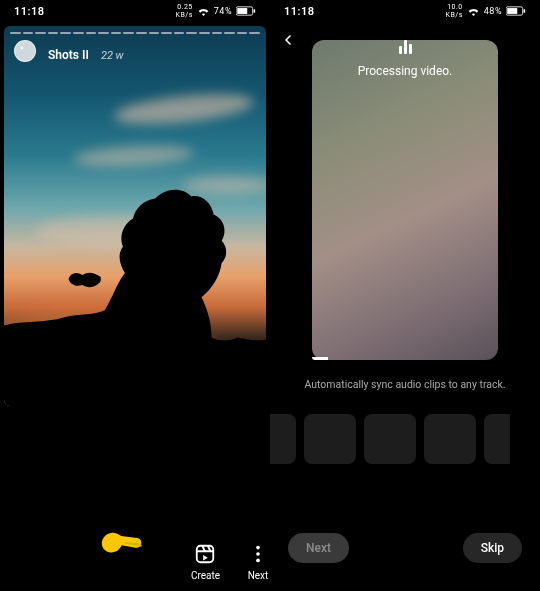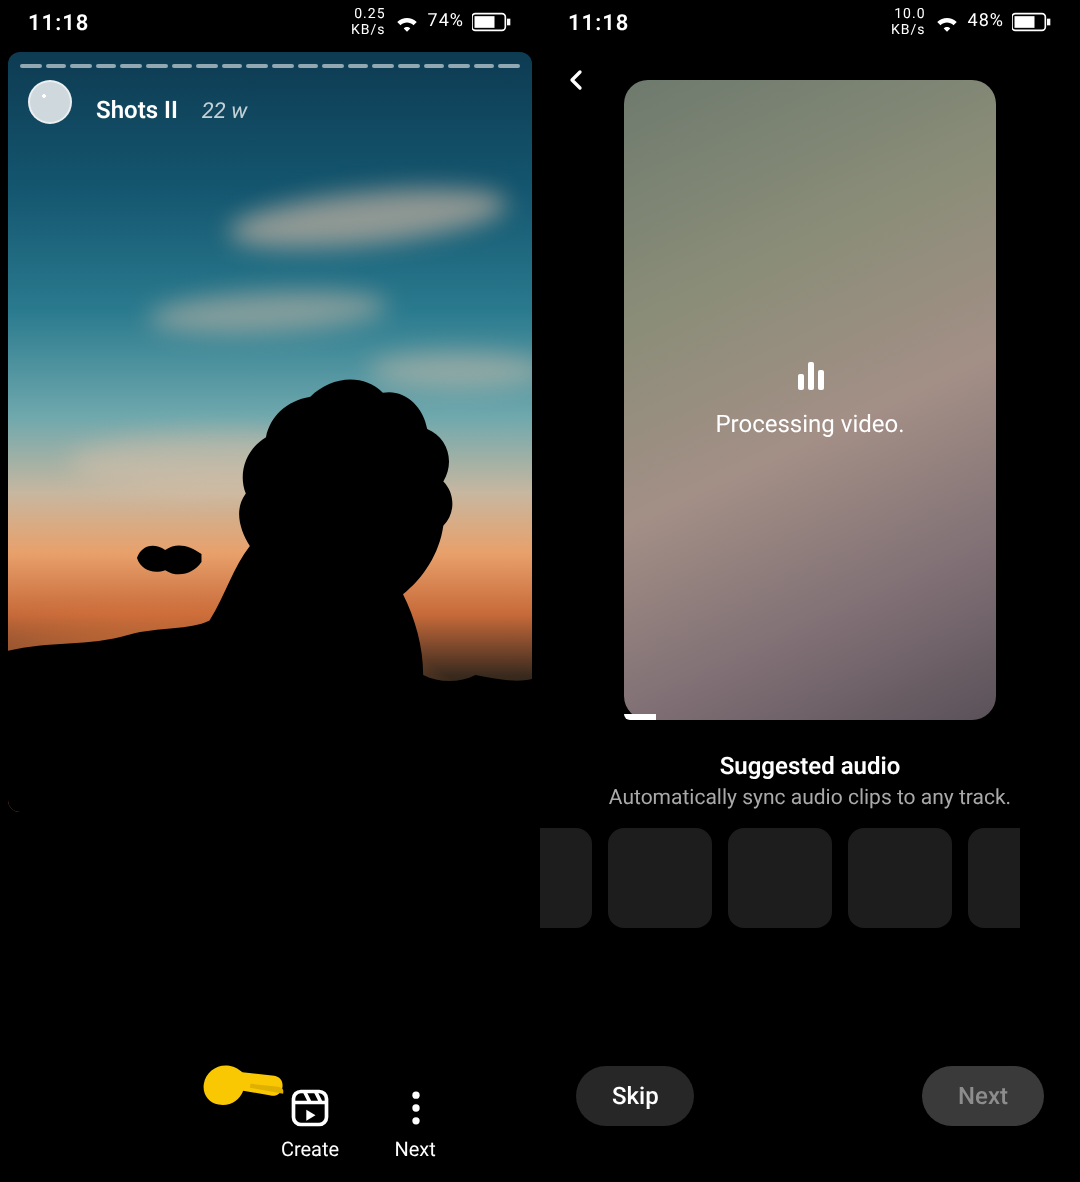--- a/index.html
+++ b/index.html
@@ -26,28 +26,28 @@
   .c4{width:160px;height:30px;left:30px;top:190px;opacity:0.35;}
   .silhouette{position:absolute;left:0;right:0;bottom:0;height:240px;}
   .silhouette svg{position:absolute;bottom:0;left:0;width:100%;height:100%;}
   .segments{position:absolute;top:6px;left:6px;right:6px;height:2px;display:flex;gap:2px;}
   .segments span{flex:1;background:rgba(255,255,255,0.55);border-radius:1px;height:2px;}
   .heading{position:absolute;top:14px;left:10px;display:flex;align-items:flex-end;gap:12px;}
   .avatar{width:20px;height:20px;border-radius:50%;background:radial-gradient(circle at 35% 35%,#fff 0 1px,#cfd8dc 0 100%);border:1px solid rgba(255,255,255,0.6);}
   .uname{font-size:12px;font-weight:600;}
   .age{font-size:11px;font-weight:400;color:rgba(255,255,255,0.75);font-style:italic;}
   
-  .actions{position:absolute;left:0;right:0;bottom:10px;display:flex;justify-content:center;gap:26px;padding-left:90px;}
+  .actions{position:absolute;left:0;right:0;bottom:10px;display:flex;justify-content:flex-end;gap:26px;padding-left:90px;}
   .aitem{display:flex;flex-direction:column;align-items:center;gap:4px;font-size:10px;color:#fff;}
   .aicon{width:24px;height:24px;display:flex;align-items:center;justify-content:center;}
   .pointer{position:absolute;left:98px;bottom:30px;transform:rotate(10deg);}
   .pointer svg{display:block;}
   
   .back{position:absolute;top:32px;left:10px;}
-  .preview{position:absolute;top:40px;left:50%;transform:translateX(-50%);width:186px;height:320px;border-radius:12px;background:linear-gradient(155deg,#6e7a6e 0%,#8a8d78 30%,#a38f86 55%,#7e6e74 80%,#5a5158 100%);display:flex;flex-direction:column;align-items:center;justify-content:center;color:#fff;}
+  .preview{position:absolute;top:40px;left:50%;transform:translateX(-50%);width:186px;height:320px;border-radius:12px;background:linear-gradient(155deg,#6e7a6e 0%,#8a8d78 30%,#a38f86 55%,#7e6e74 80%,#5a5158 100%);display:flex;flex-direction:column;align-items:center;justify-content:flex-start;color:#fff;}
   .preview .ptxt{font-size:12px;margin-top:10px;}
   .preview .pprog{position:absolute;left:0;bottom:0;height:3px;width:16px;background:#fff;border-bottom-left-radius:12px;}
   .wavebars{display:flex;gap:2px;align-items:flex-end;height:14px;}
   .wavebars span{width:3px;background:#fff;border-radius:1px;}
   .wavebars span:nth-child(1){height:8px;}
   .wavebars span:nth-child(2){height:14px;}
   .wavebars span:nth-child(3){height:10px;}
   .sugg{position:absolute;top:376px;left:0;right:0;text-align:center;}
   .sugg .t1{font-size:12px;font-weight:600;color:#fff;}
   .sugg .t2{font-size:10.5px;color:#a9a9a9;margin-top:2px;}
@@ -198,31 +198,30 @@
       <div class="wavebars">
           <span></span>
           <span></span>
           <span></span>
         </div>
       <div class="ptxt">Processing video.</div>
       <div class="pprog"></div>
     </div>
 
     <div class="sugg">
-      <div class="t1">Suggested audio</div>
       <div class="t2">Automatically sync audio clips to any track.</div>
     </div>
 
     <div class="tiles">
       <div class="tile first"></div>
       <div class="tile"></div>
       <div class="tile"></div>
       <div class="tile"></div>
       <div class="tile last"></div>
     </div>
 
     <div class="navbtns">
+      <div class="pill next">Next</div>
       <div class="pill skip">Skip</div>
-      <div class="pill next">Next</div>
     </div>
   </div>
 
 </div>
 
 </body></html>

